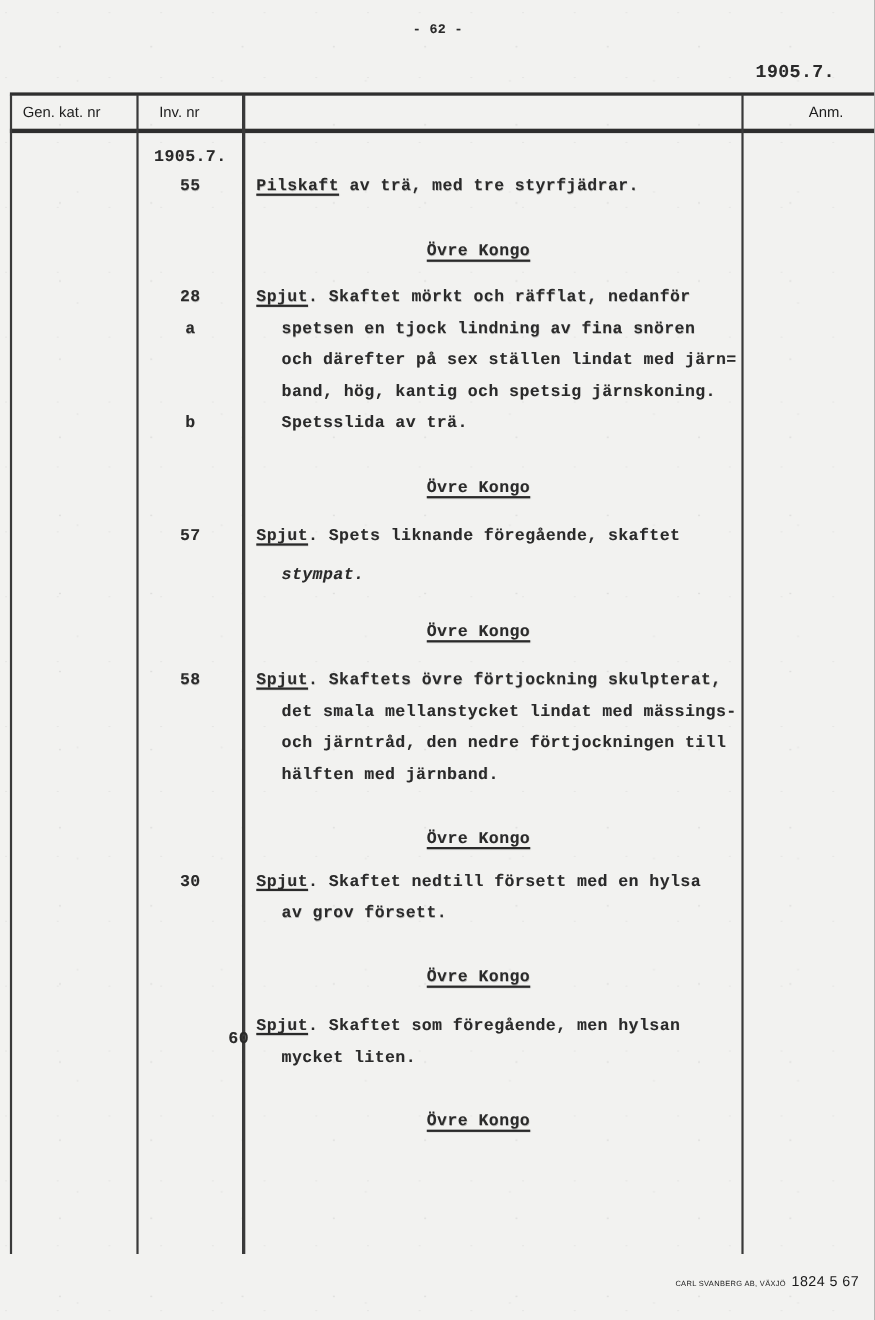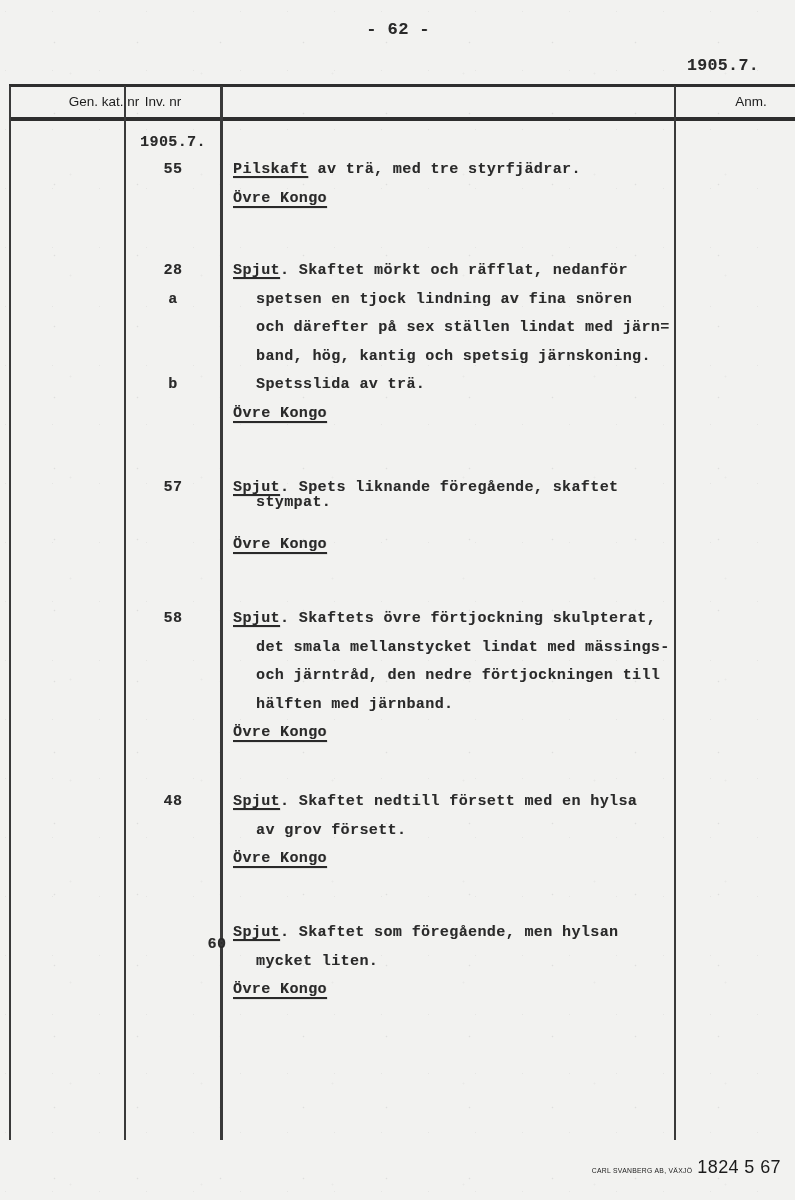--- a/index.html
+++ b/index.html
@@ -12,58 +12,58 @@
       radial-gradient(circle, rgba(60,60,60,.05) 0.7px, transparent 1.2px);
     background-size: 83px 71px, 47px 59px, 131px 101px;
     background-position: 13px 7px, 29px 41px, 5px 23px;
   }
   
   .tw{
     font-family:"Liberation Mono","DejaVu Sans Mono",monospace;
     font-weight:700;color:#2a2a2a;font-size:15px;letter-spacing:.4px;
     text-shadow:.3px .3px 0 rgba(40,40,40,.30);
   }
-  .pagenum{position:absolute;top:20px;left:50%;transform:translateX(-49%);font-size:17px;}
+  .pagenum{position:absolute;top:20px;left:50%;transform:translateX(-49%);font-size:12px;}
   .yeartop{position:absolute;top:56px;right:36px;font-size:16.5px;}
 
   
   .hline{position:absolute;left:9px;right:0;background:#2e2e2e;}
   .hline.top{top:84px;height:3px;}
   .hline.headbottom{top:117px;height:4px;}
   .vline{position:absolute;top:86px;height:1054px;width:2px;background:#3a3a3a;}
   .vline.v1{left:9px;}
   .vline.v2{left:124px;}
   .vline.v3{left:220px;width:3px;}
   .vline.v4{left:674px;}
 
   .colhead{
     position:absolute;top:94px;text-align:center;
     font-family:"Liberation Sans",sans-serif;font-size:13.5px;color:#1d1d1d;
   }
-  .colhead.c1{left:10px;width:92px;margin-left:48px;}
+  .colhead.c1{left:10px;width:92px;}
   .colhead.c2{left:126px;width:74px;}
   .colhead.c4{left:677px;width:116px;padding-left:16px;}
 
   .invyear{position:absolute;top:134px;left:125px;width:96px;text-align:center;}
 
   
   .entry{position:absolute;left:0;width:795px;}
   .inv-label{position:absolute;left:125px;width:96px;text-align:center;}
   .line{position:absolute;left:233px;white-space:nowrap;}
   .line.cont{left:256px;}
-  .line.place{width:404px;text-align:left;}
+  .line.place{width:404px;text-align:center;margin-top:30px;}
   .term{text-decoration:underline;text-decoration-thickness:1.5px;text-underline-offset:3px;}
   .place-text{text-decoration:underline;text-decoration-thickness:2px;text-underline-offset:4px;}
 
   .printer{
     position:absolute;top:1157px;right:14px;display:flex;align-items:baseline;gap:5px;
     font-family:"Liberation Sans",sans-serif;color:#1b1b1b;
   }
   .printer .mark{font-size:6.8px;letter-spacing:.3px;}
-  .printer .code{font-size:18px;letter-spacing:.4px;}
+  .printer .code{font-size:13px;letter-spacing:.4px;}
 </style>
 </head>
 <body>
 
 <div class="page">
 
   <div class="tw pagenum">- 62 -</div>
   <div class="tw yeartop">1905.7.</div>
 
   <div class="hline top"></div>
@@ -92,33 +92,33 @@
         <div class="line first" style="top: 0px;"><span class="term">Spjut</span>. Skaftet mörkt och räfflat, nedanför</div>
         <div class="line cont" style="top: 28.5px;">spetsen en tjock lindning av fina snören</div>
         <div class="line cont" style="top: 57px;">och därefter på sex ställen lindat med järn=</div>
         <div class="line cont" style="top: 85.5px;">band, hög, kantig och spetsig järnskoning.</div>
         <div class="line cont" style="top: 114px; text-align: center;">Spetsslida av trä.</div>
         <div class="line place" style="top: 142.5px;"><span class="place-text">Övre Kongo</span></div>
       </div>
       <div class="entry tw" style="top: 479px;">
         <div class="inv-label" style="top: 0px;">57</div>
         <div class="line first" style="top: 0px;"><span class="term">Spjut</span>. Spets liknande föregående, skaftet</div>
-        <div class="line cont" style="top: 15px;">stympat.</div>
+        <div class="line cont" style="top: 35px; font-style: italic;">stympat.</div>
         <div class="line place" style="top: 57px;"><span class="place-text">Övre Kongo</span></div>
       </div>
       <div class="entry tw" style="top: 610px;">
         <div class="inv-label" style="top: 0px;">58</div>
         <div class="line first" style="top: 0px;"><span class="term">Spjut</span>. Skaftets övre förtjockning skulpterat,</div>
         <div class="line cont" style="top: 28.5px;">det smala mellanstycket lindat med mässings-</div>
         <div class="line cont" style="top: 57px;">och järntråd, den nedre förtjockningen till</div>
         <div class="line cont" style="top: 85.5px;">hälften med järnband.</div>
         <div class="line place" style="top: 114px;"><span class="place-text">Övre Kongo</span></div>
       </div>
       <div class="entry tw" style="top: 793px;">
-        <div class="inv-label" style="top: 0px;">48</div>
+        <div class="inv-label" style="top: 0px;">30</div>
         <div class="line first" style="top: 0px;"><span class="term">Spjut</span>. Skaftet nedtill försett med en hylsa</div>
         <div class="line cont" style="top: 28.5px;">av grov försett.</div>
         <div class="line place" style="top: 57px;"><span class="place-text">Övre Kongo</span></div>
       </div>
       <div class="entry tw" style="top: 924px;">
         <div class="inv-label" style="top: 12px; margin-left: 44px;">60</div>
         <div class="line first" style="top: 0px;"><span class="term">Spjut</span>. Skaftet som föregående, men hylsan</div>
         <div class="line cont" style="top: 28.5px;">mycket liten.</div>
         <div class="line place" style="top: 57px;"><span class="place-text">Övre Kongo</span></div>
       </div>

